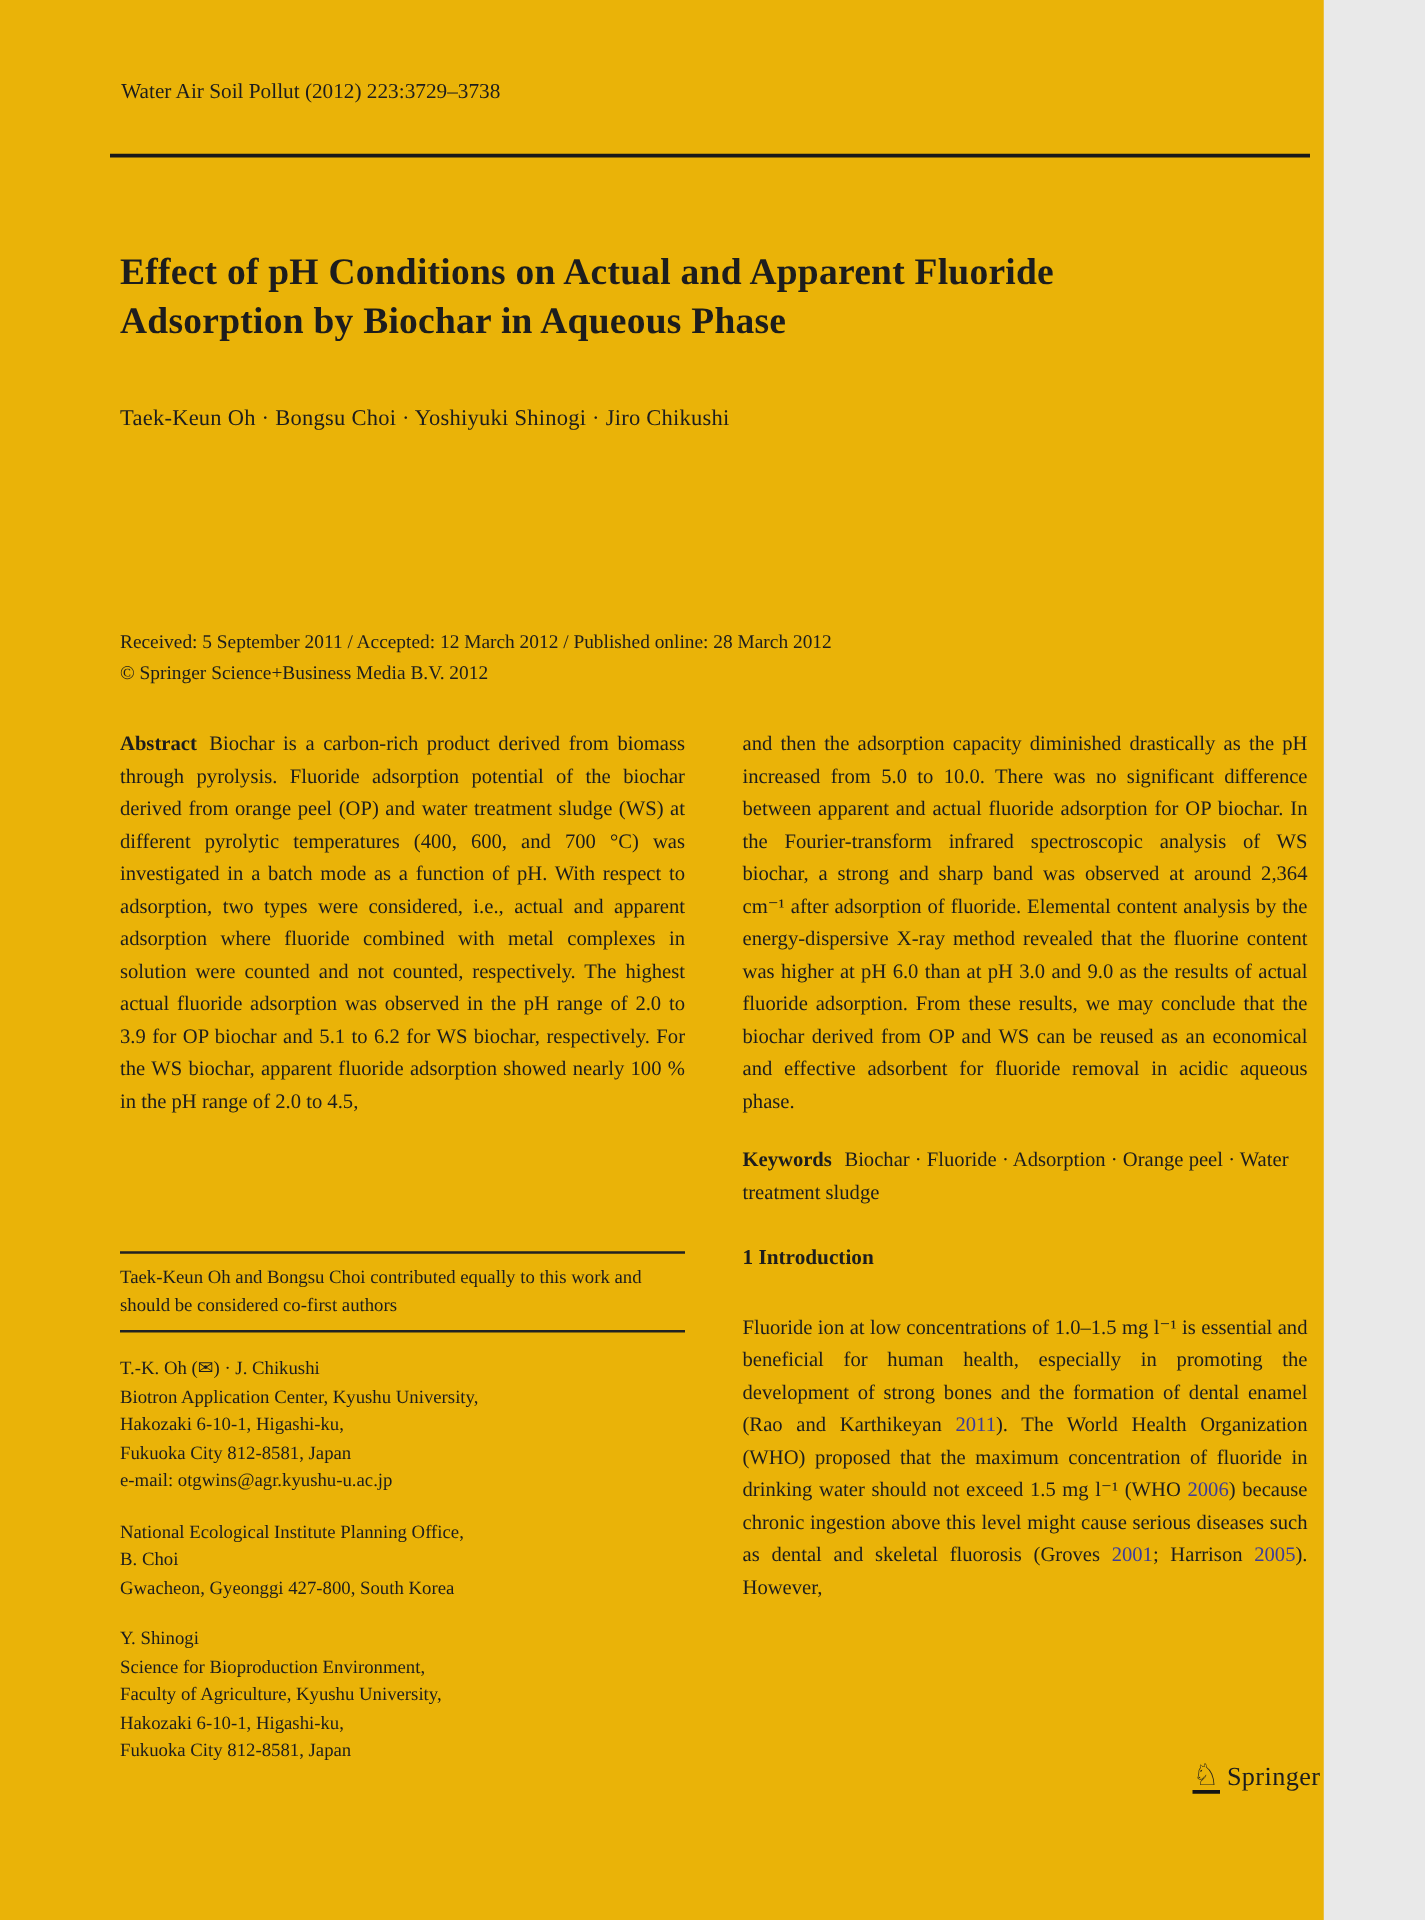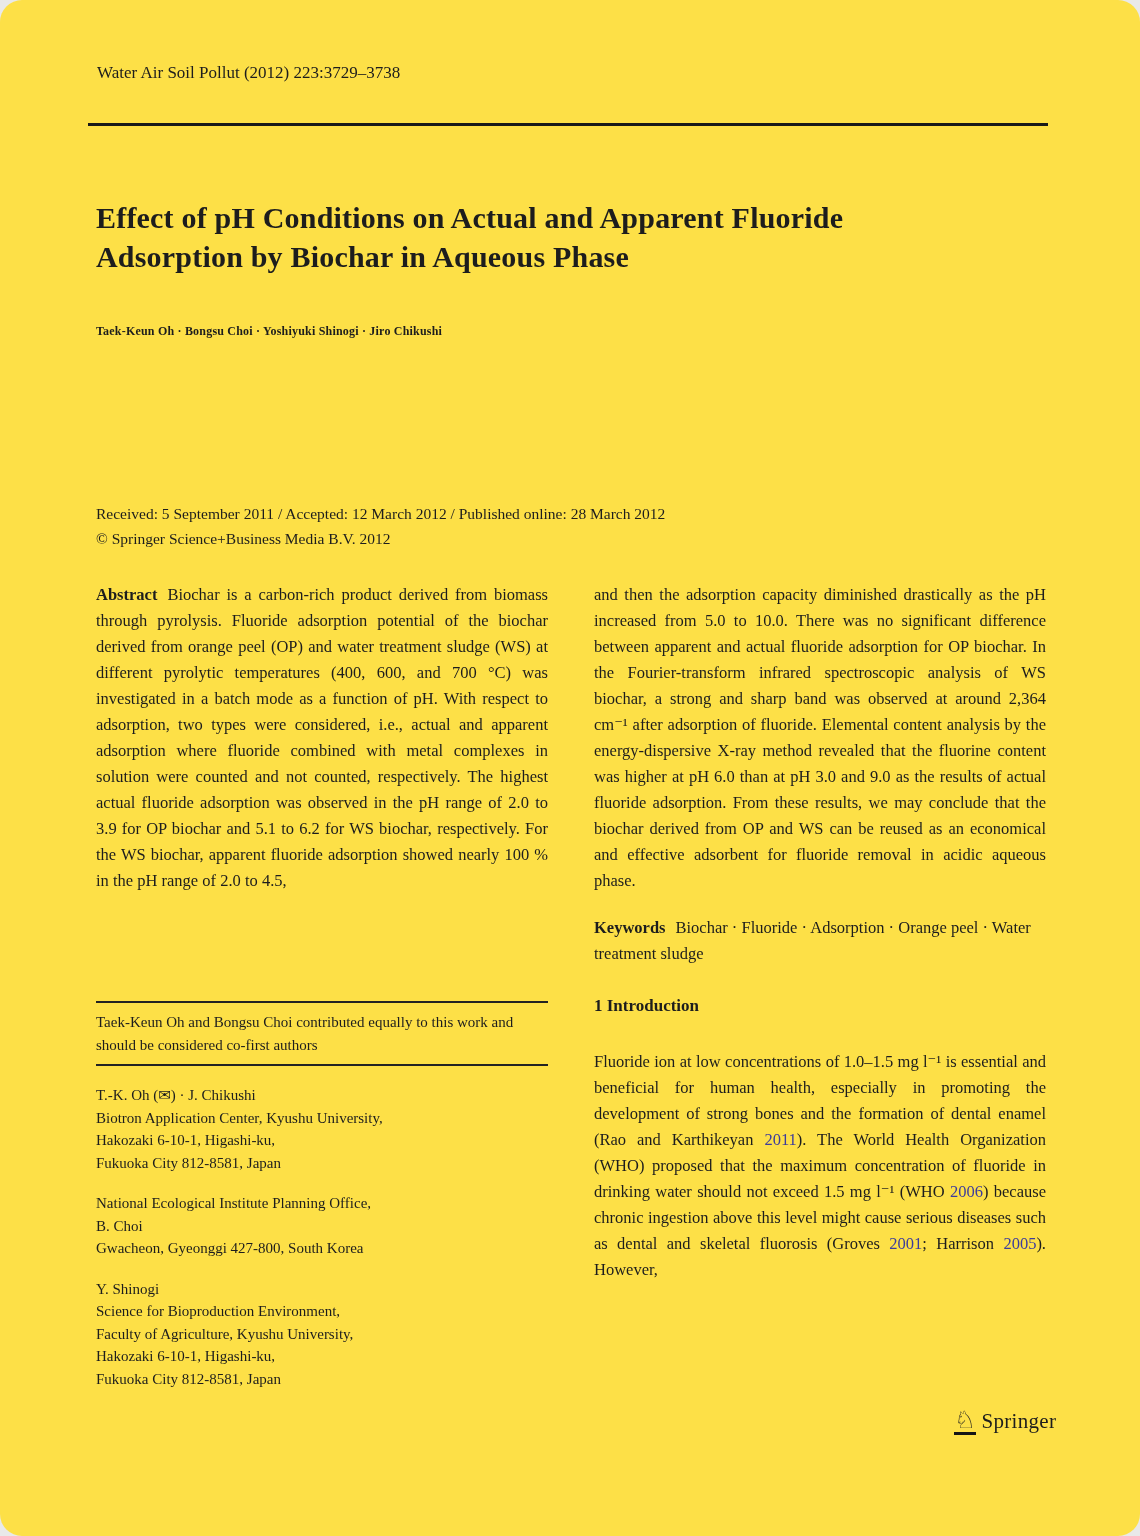--- a/index.html
+++ b/index.html
@@ -2,41 +2,41 @@
 <html><head>
 <meta charset="utf-8">
 <style>
   html,body{margin:0;padding:0;}
   body{
     width:1140px;height:1536px;
     background:#e9e9e9;
     font-family:"Liberation Serif","DejaVu Serif",serif;
   }
   .page{
-    position:relative;width:1140px;height:1536px;
-    background:#fde047;color:#1d1d1d;overflow:hidden;border-radius:22px;
+    position:relative;width:1059px;height:1536px;
+    background:#eab308;color:#1d1d1d;overflow:hidden;
   }
   
   .journal-header{
     position:absolute;left:97px;top:60px;
     font-size:17px;line-height:26px;
   }
   .header-rule{
     position:absolute;left:88px;top:123px;width:960px;height:3px;
     background:#191919;
   }
   
   .article-title{
     position:absolute;left:96px;top:198px;width:880px;
     font-size:30px;font-weight:bold;line-height:39px;
     letter-spacing:0.2px;
   }
   .authors{
     position:absolute;left:96px;top:324px;
-    font-size:12px;font-weight:bold;letter-spacing:0.2px;
+    font-size:18px;font-weight:normal;letter-spacing:0.2px;
   }
   
   .dates-block{
     position:absolute;left:96px;top:501px;
     font-size:15.5px;line-height:25px;
   }
   
   .col{
     position:absolute;width:452px;
     font-size:16.5px;line-height:26px;text-align:justify;
@@ -109,20 +109,21 @@
   <div class="footnote">
     <div class="fn-rule"></div>
     <p class="fn-equal">Taek-Keun Oh and Bongsu Choi contributed equally to this work and should be considered co-first authors</p>
     <div class="fn-rule"></div>
     <div>
         <div class="affiliation">
           <div>T.-K. Oh (✉) · J. Chikushi</div>
           <div>Biotron Application Center, Kyushu University,</div>
           <div>Hakozaki 6-10-1, Higashi-ku,</div>
           <div>Fukuoka City 812-8581, Japan</div>
+          <div>e-mail: otgwins@agr.kyushu-u.ac.jp</div>
         </div>
         <div class="affiliation">
           <div>National Ecological Institute Planning Office,</div>
           <div>B. Choi</div>
           <div>Gwacheon, Gyeonggi 427-800, South Korea</div>
         </div>
         <div class="affiliation">
           <div>Y. Shinogi</div>
           <div>Science for Bioproduction Environment,</div>
           <div>Faculty of Agriculture, Kyushu University,</div>

